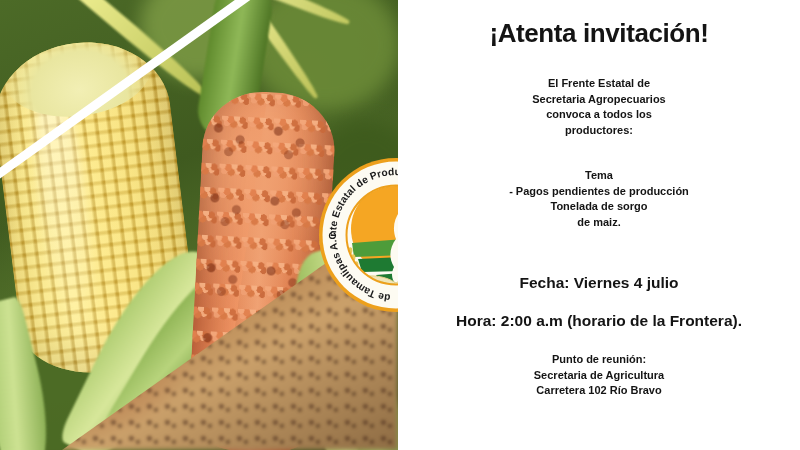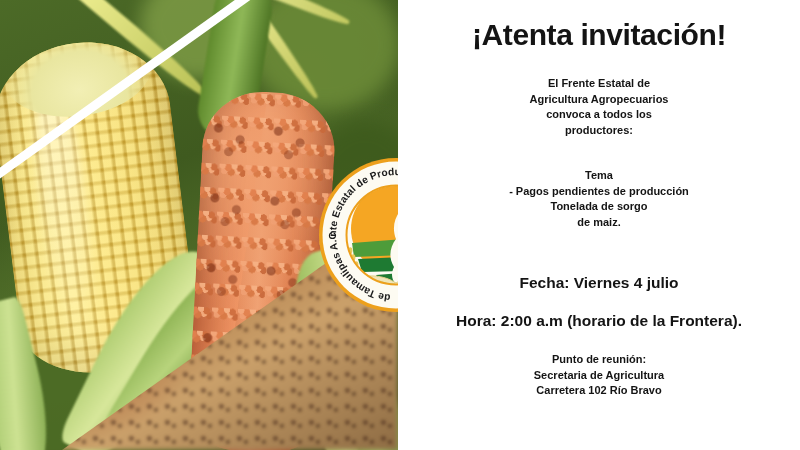--- a/index.html
+++ b/index.html
@@ -217,21 +217,21 @@
     height: 450px;
     background: #ffffff;
     color: #141414;
     text-align: center;
   }
   .headline {
     position: absolute;
     left: 0;
     right: 0;
     top: 18px;
-    font-size: 30px;
+    font-size: 26px;
     font-weight: bold;
     letter-spacing: -0.4px;
     color: #141414;
   }
   .blk {
     position: absolute;
     left: 8px;
     right: 8px;
     font-size: 11px;
     font-weight: bold;
@@ -341,21 +341,21 @@
       <circle cx="78" cy="78" r="49.5" fill="none" stroke="#eda01c" stroke-width="2"></circle>
     </svg>
   </div>
 
   <div class="text-panel">
 
     <div class="headline">¡Atenta invitación!</div>
 
     <div class="blk intro">
       <span class="ln">El Frente Estatal de</span>
-      <span class="ln">Agricultura Agropecuarios</span>
+      <span class="ln">Secretaria Agropecuarios</span>
       <span class="ln">convoca a todos los</span>
       <span class="ln">productores:</span>
     </div>
 
     <div class="blk tema">
       <span class="ln">Tema</span>
       <span class="ln">- Pagos pendientes de producción</span>
       <span class="ln">Tonelada de sorgo</span>
       <span class="ln">de maiz.</span>
     </div>

